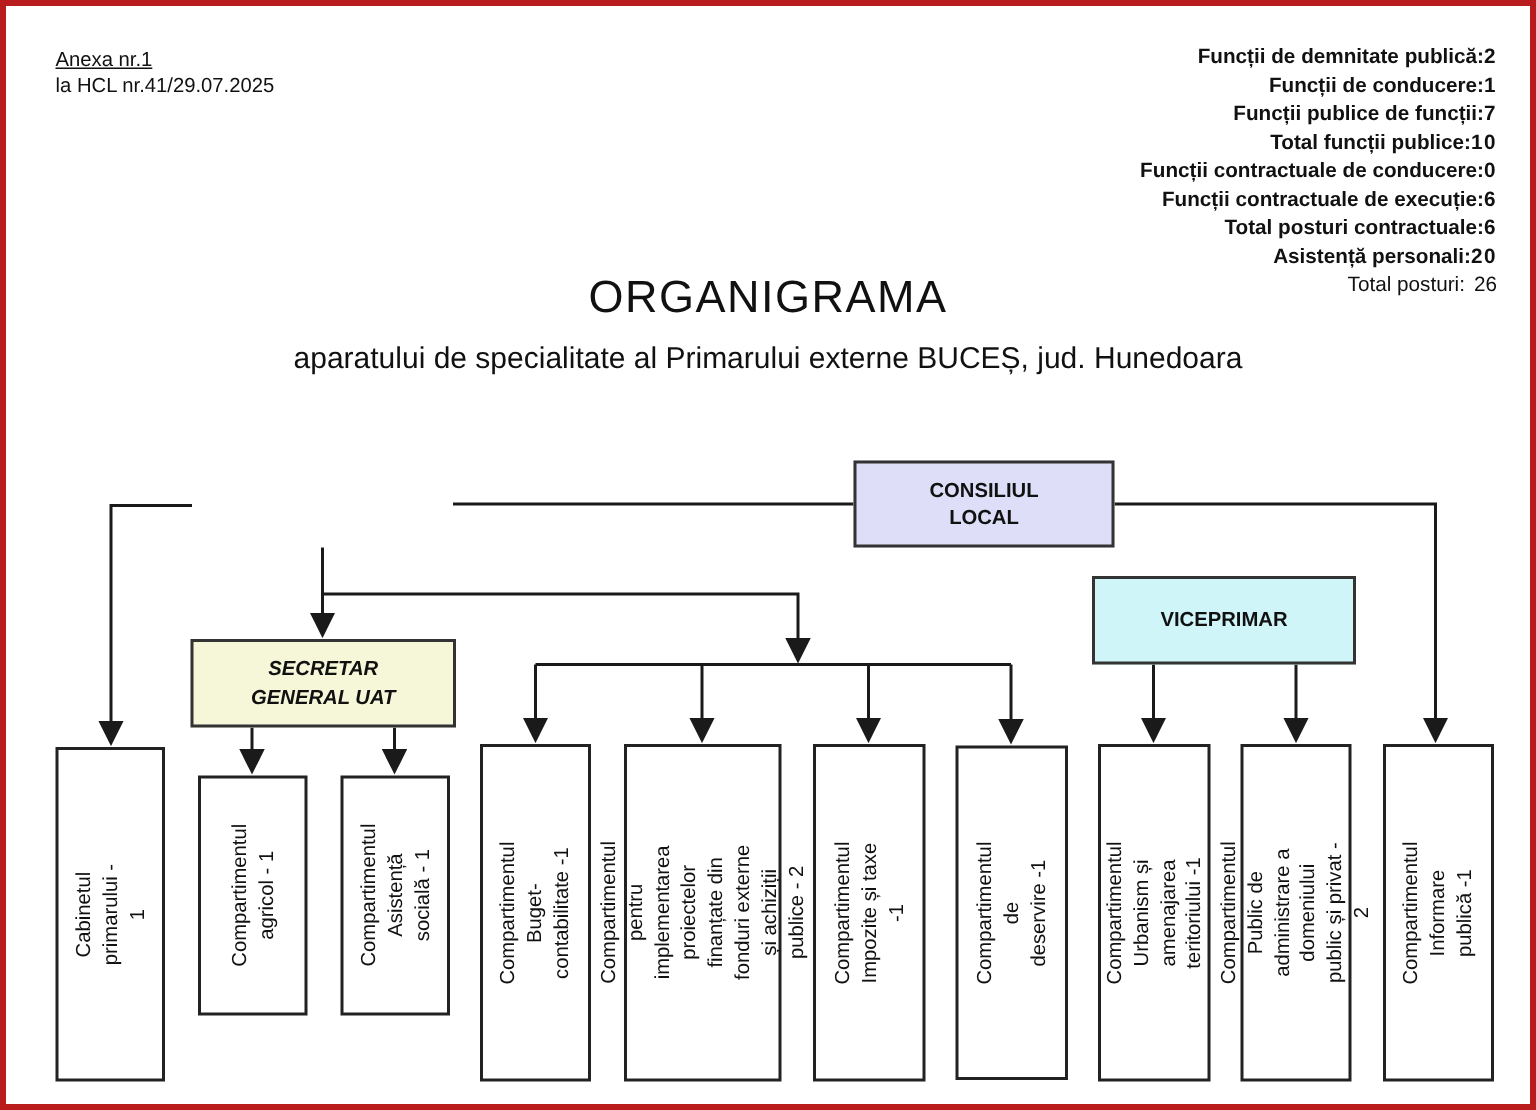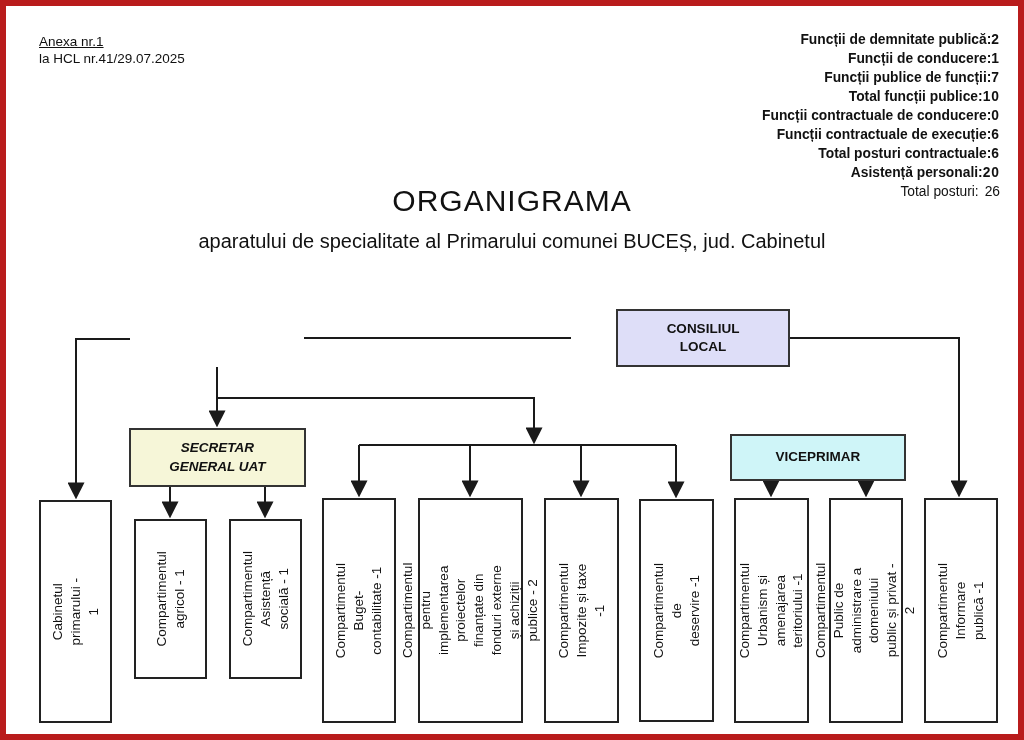--- a/index.html
+++ b/index.html
@@ -1,20 +1,20 @@
 <!DOCTYPE html>
 <html lang="ro"><head>
 <meta charset="utf-8">
 <style>
   html,body{margin:0;padding:0;background:#fff;}
   .canvas{
     position:relative;
     width:1024px;height:740px;
     background:#fff;
-    border:6px solid #b91c1c;
+    border:4px solid #b91c1c;
     box-sizing:border-box;
     font-family:"Liberation Sans","DejaVu Sans",sans-serif;
     color:#111;
     overflow:hidden;
   }
   
   .annotation{position:absolute;left:33px;top:27px;font-size:13.5px;line-height:17px;}
   .annotation .u{text-decoration:underline;}
   
   .stats{position:absolute;left:718px;top:24px;width:276px;font-size:13.8px;line-height:19px;}
@@ -86,21 +86,21 @@
       <span class="lbl">Asistență personali:</span>
       <span class="val">20</span>
     </div>
     <div class="stats-total">
       <span>Total posturi:</span>
       <span>26</span>
     </div>
   </div>
 
   <div class="title">ORGANIGRAMA</div>
-  <div class="subtitle">aparatului de specialitate al Primarului comunei BUCEȘ, jud. Cabinetul</div>
+  <div class="subtitle">aparatului de specialitate al Primarului externe BUCEȘ, jud. Hunedoara</div>
 
   <svg class="connectors" width="1024" height="740" viewBox="0 0 1024 740" xmlns="http://www.w3.org/2000/svg">
     <defs>
       <marker id="arrow" viewBox="0 0 10 10" refX="8" refY="5" markerWidth="8.5" markerHeight="8.5" orient="auto-start-reverse">
         <path d="M0,0 L10,5 L0,10 z" fill="#1a1a1a"></path>
       </marker>
     </defs>
     <line x1="298" y1="332" x2="565" y2="332"></line>
     <polyline points="739,332 953,332 953,488" marker-end="url(#arrow)"></polyline>
     <polyline points="124,333 70,333 70,490" marker-end="url(#arrow)"></polyline>
@@ -111,24 +111,24 @@
     <line x1="464" y1="439" x2="464" y2="488" marker-end="url(#arrow)"></line>
     <line x1="575" y1="439" x2="575" y2="488" marker-end="url(#arrow)"></line>
     <line x1="670" y1="439" x2="670" y2="489" marker-end="url(#arrow)"></line>
     <line x1="164" y1="481" x2="164" y2="509" marker-end="url(#arrow)"></line>
     <line x1="259" y1="481" x2="259" y2="509" marker-end="url(#arrow)"></line>
     <line x1="765" y1="439" x2="765" y2="488" marker-end="url(#arrow)"></line>
     <line x1="860" y1="439" x2="860" y2="488" marker-end="url(#arrow)"></line>
   </svg>
 
 
-  <div class="unit" style="left: 565px; top: 303px; width: 174px; height: 58px; background: rgb(222, 222, 248); margin-left: 45px;">CONSILIUL
+  <div class="unit" style="left: 565px; top: 303px; width: 174px; height: 58px; background: rgb(222, 222, 248);">CONSILIUL
 LOCAL</div>
 
-  <div class="unit" style="left: 724px; top: 380px; width: 176px; height: 47px; background: rgb(207, 245, 248); margin-top: 48px;">VICEPRIMAR</div>
+  <div class="unit" style="left: 724px; top: 380px; width: 176px; height: 59px; background: rgb(207, 245, 248);">VICEPRIMAR</div>
 
   <div class="unit" style="left: 123px; top: 422px; width: 177px; height: 59px; background: rgb(246, 246, 216); font-style: italic;">SECRETAR
 GENERAL UAT</div>
 
   <div class="dept" style="left:33px;top:494px;width:73px;height:223px;">
     <div class="vtext" style="width:214px;">Cabinetul primarului - 1</div>
   </div>
 
   <div class="dept" style="left:128px;top:513px;width:73px;height:160px;">
     <div class="vtext" style="width:152px;">Compartimentul

